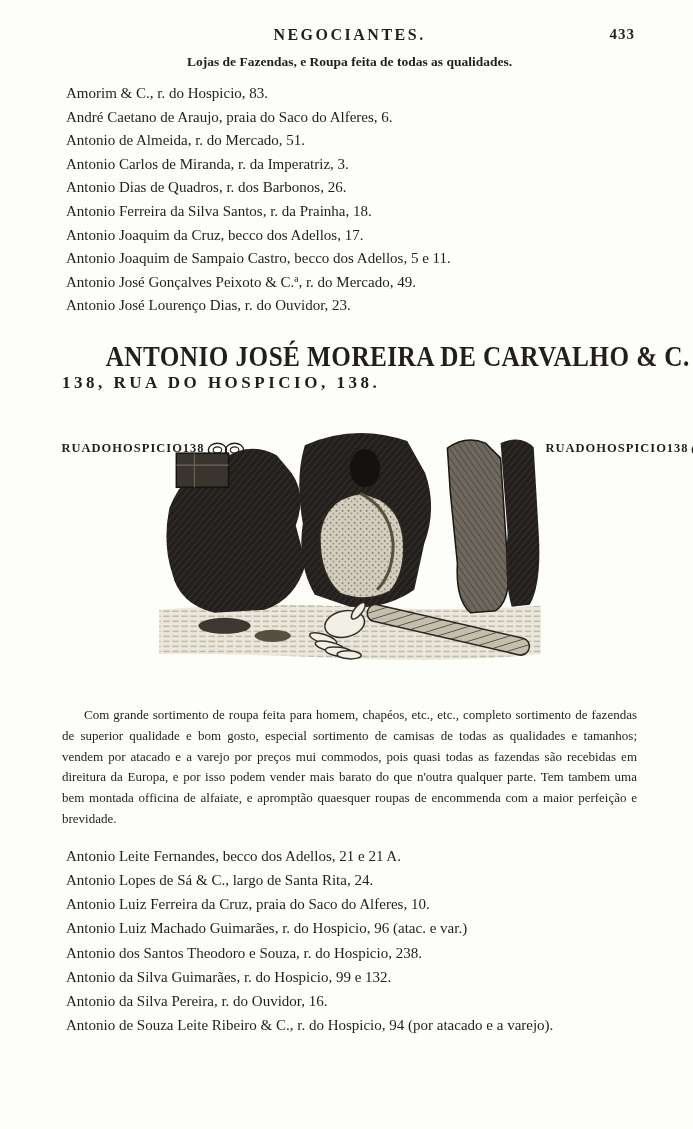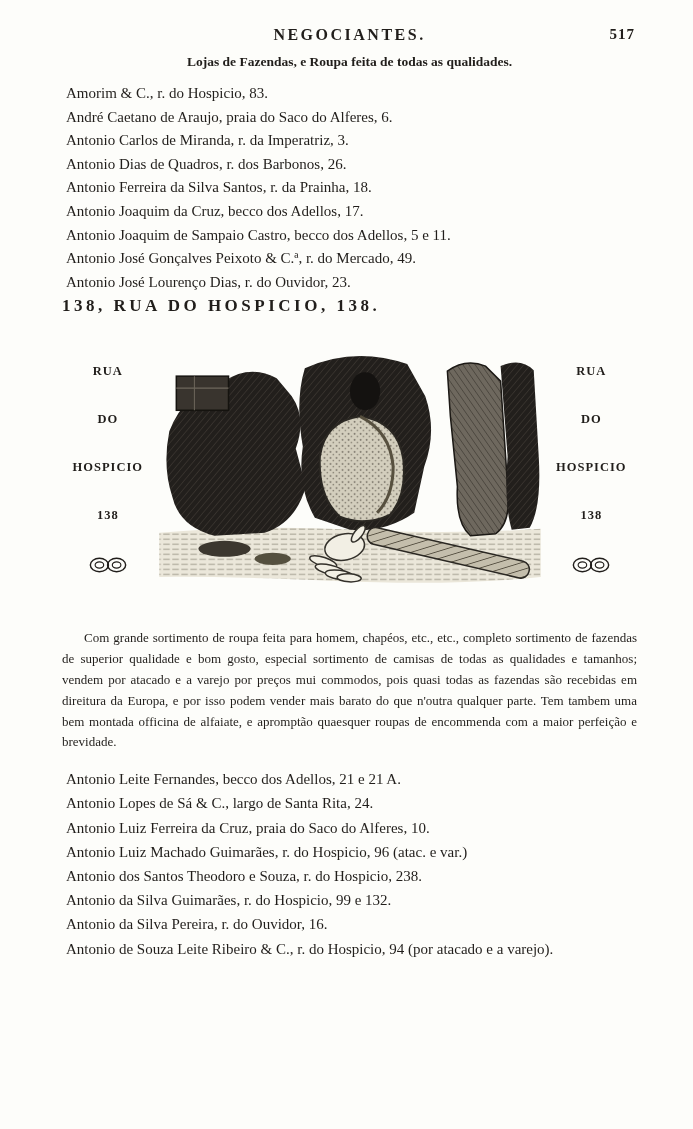--- a/index.html
+++ b/index.html
@@ -82,23 +82,21 @@
   }
   .ad-figure {
     margin-top: 20px;
     display: flex;
     justify-content: center;
     align-items: stretch;
   }
   .side-label-col {
     width: 92px;
     display: flex;
-    flex-direction: column;
     justify-content: space-between;
-    align-items: center;
     padding: 28px 0 18px 0;
     box-sizing: border-box;
   }
   .side-label-col .word {
     font-weight: bold;
     font-size: 12.5px;
     letter-spacing: 1px;
   }
   .engraving-wrap {
     width: 392px;
@@ -115,37 +113,41 @@
     text-indent: 22px;
   }
 </style>
 </head>
 <body>
 
 <div class="page">
 
   <div class="running-head-row">
     <span class="running-head">NEGOCIANTES.</span>
-    <span class="page-number">517</span>
+    <span class="page-number">433</span>
   </div>
 
   <div class="section-heading">Lojas de Fazendas, e Roupa feita de todas as qualidades.</div>
 
   <div class="listings">
     <p class="entry">Amorim &amp; C., r. do Hospicio, 83.</p>
     <p class="entry">André Caetano de Araujo, praia do Saco do Alferes, 6.</p>
+    <p class="entry">Antonio de Almeida, r. do Mercado, 51.</p>
     <p class="entry">Antonio Carlos de Miranda, r. da Imperatriz, 3.</p>
     <p class="entry">Antonio Dias de Quadros, r. dos Barbonos, 26.</p>
     <p class="entry">Antonio Ferreira da Silva Santos, r. da Prainha, 18.</p>
     <p class="entry">Antonio Joaquim da Cruz, becco dos Adellos, 17.</p>
     <p class="entry">Antonio Joaquim de Sampaio Castro, becco dos Adellos, 5 e 11.</p>
     <p class="entry">Antonio José Gonçalves Peixoto &amp; C.ª, r. do Mercado, 49.</p>
     <p class="entry">Antonio José Lourenço Dias, r. do Ouvidor, 23.</p>
   </div>
 
+  <div class="ad-headline">
+    <span>ANTONIO JOSÉ MOREIRA DE CARVALHO &amp; C.</span>
+  </div>
 
   <div class="ad-address">138, RUA DO HOSPICIO, 138.</div>
 
   <div class="ad-figure">
 
     <div class="side-label-col">
       <span class="word">RUA</span>
       <span class="word">DO</span>
       <span class="word">HOSPICIO</span>
       <span class="word">138</span>

